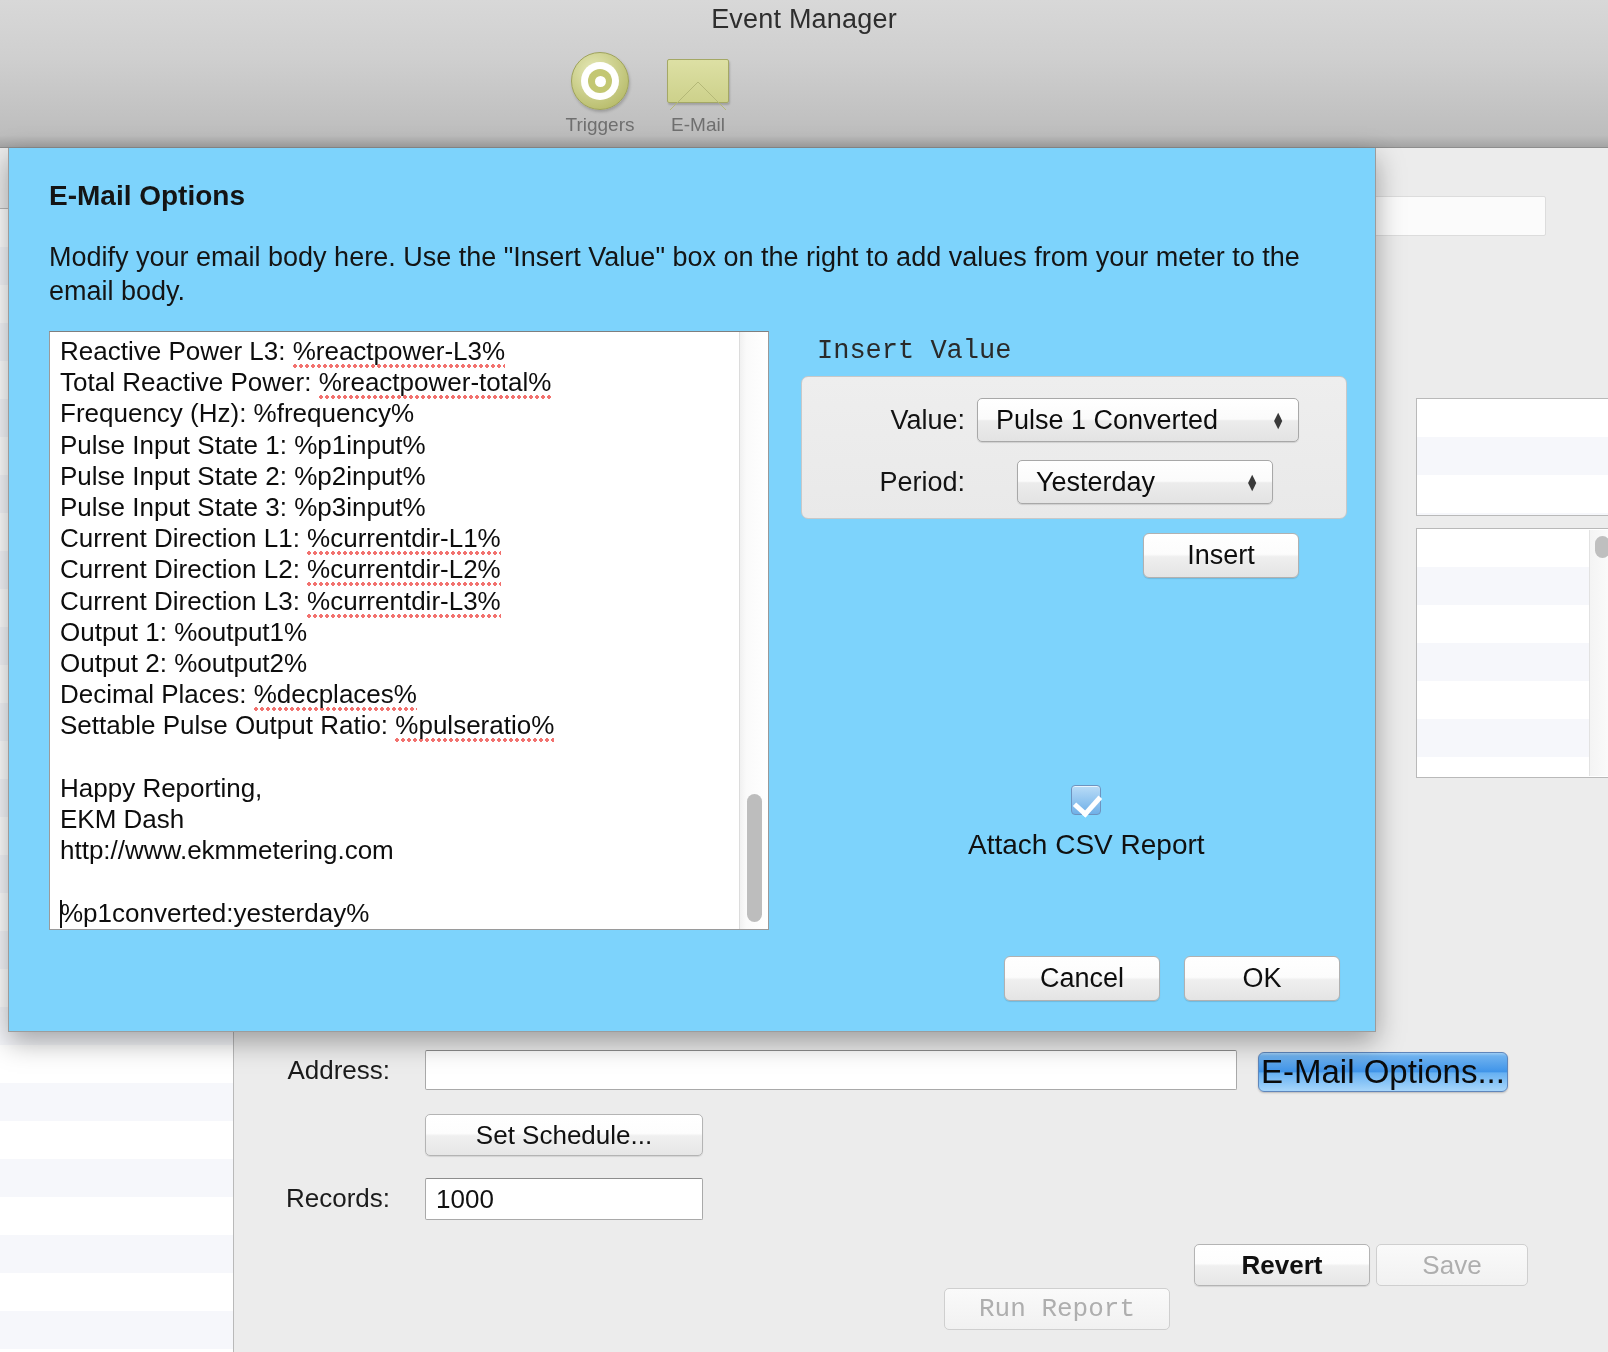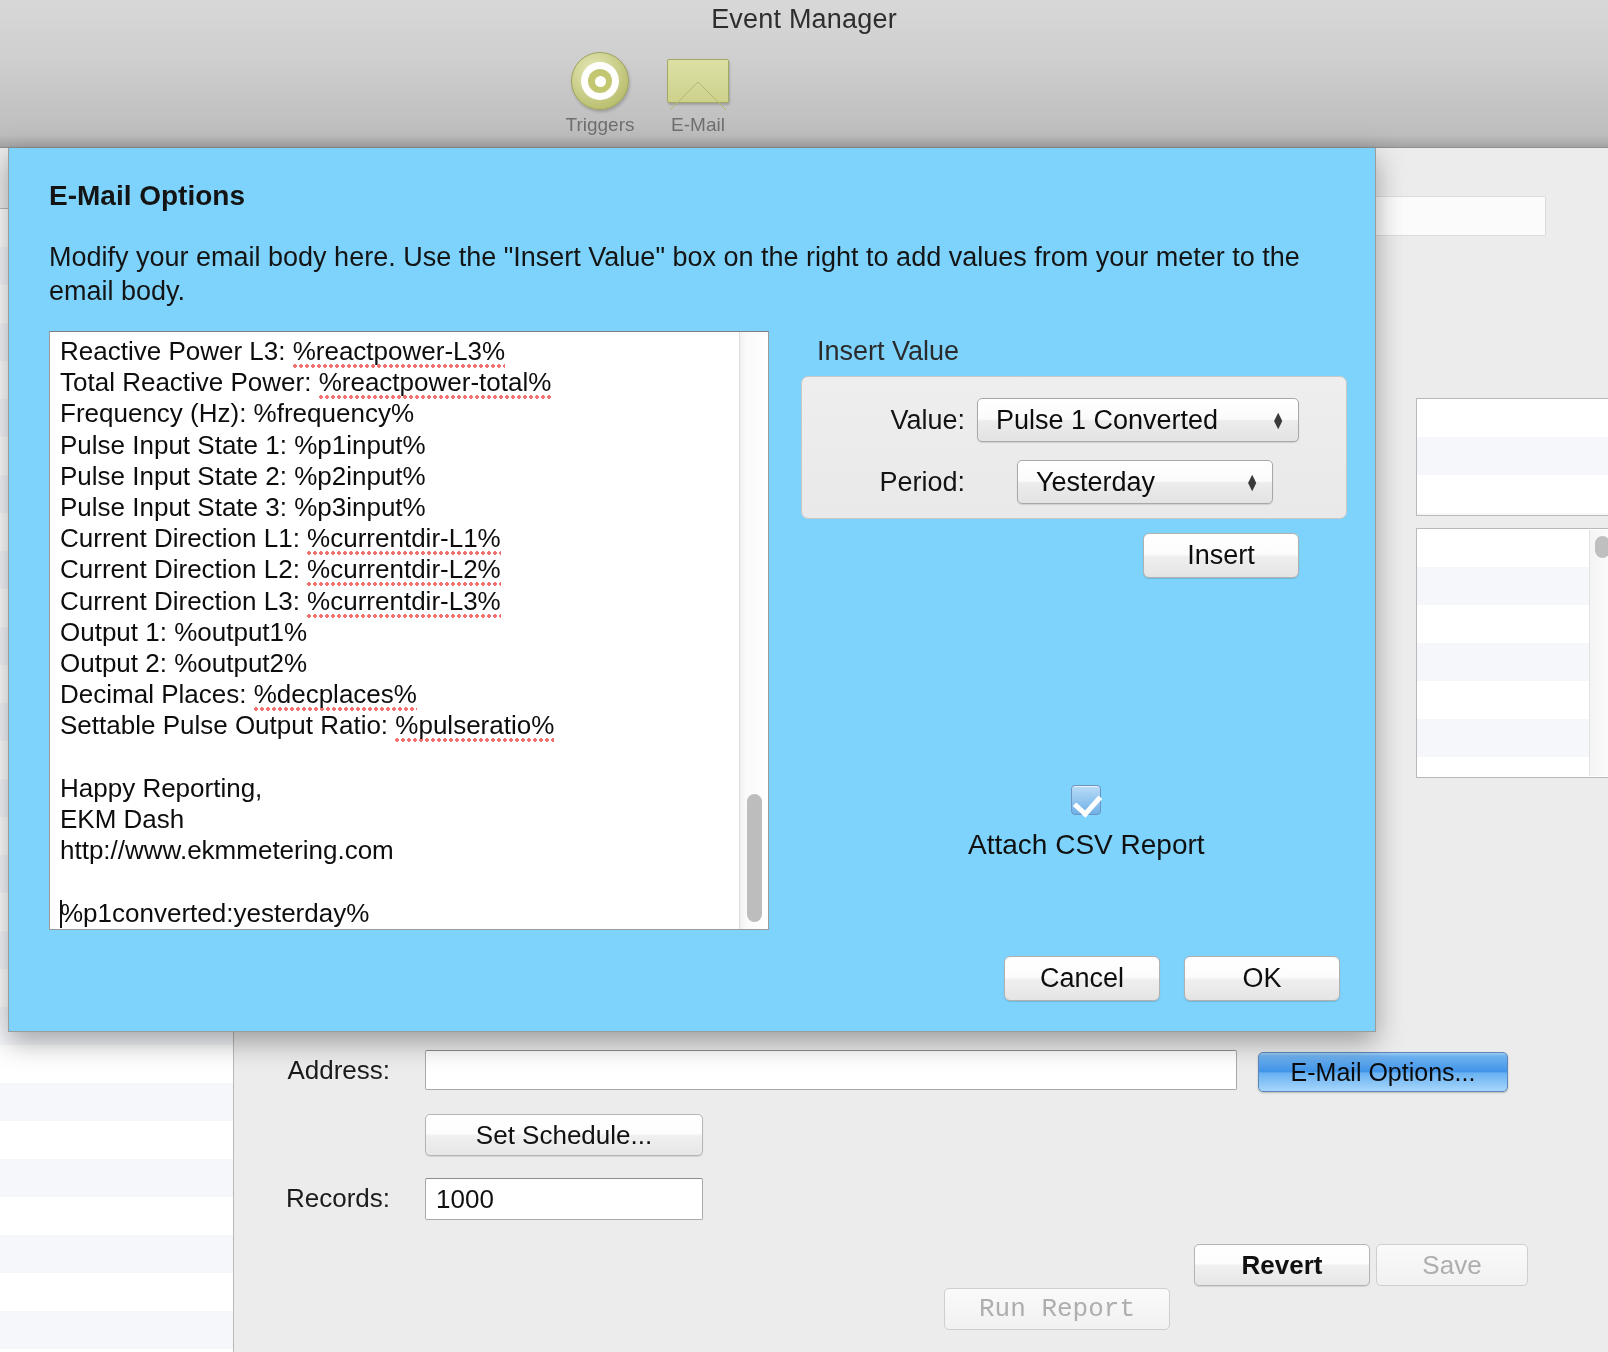--- a/index.html
+++ b/index.html
@@ -98,21 +98,21 @@
               color:#0d0d0d; white-space:pre-wrap; }
   #body-text .sp{ background-image:radial-gradient(circle at 2px 2px,#f2726f 1.6px,transparent 1.7px);
                   background-size:6px 6px; background-repeat:repeat-x; background-position:0 100%;
                   padding-bottom:4px; }
   #body-sb{ position:absolute; right:0; top:0; width:29px; height:100%;
             background:linear-gradient(to right,#f1f1f1 0%,#fafafa 22%,#ffffff 100%); border-left:1px solid #dcdcdc;}
   #body-sb .th{ position:absolute; left:7px; width:15px; top:462px; height:128px; border-radius:8px; background:#bdbdbd; }
   #caret{ position:absolute; left:10px; top:568px; width:2px; height:28px; background:#111; }
 
   
-  #iv-title{ position:absolute; left:808px; top:188px; font-size:27px; color:#2a2a2a; }
+  #iv-title{ position:absolute; left:808px; top:188px; font-size:27px; color:#2a2a2a;font-family:Liberation Mono, monospace; }
   #iv-box-fill{ position:absolute; left:792px; top:228px; width:546px; height:143px;
            background:linear-gradient(to bottom,#eeeeee,#e9e9e9); border:1px solid #c8c8c8; border-radius:7px; }
   .iv-lab{ position:absolute; font-size:27px; color:#131313; text-align:right; width:150px; }
   .popup{ position:absolute; height:44px; border:1px solid #a8a8a8; border-radius:5px;
           background:linear-gradient(to bottom,#ffffff 0%,#fbfbfb 48%,#ececec 52%,#e3e3e3 100%);
           box-shadow:0 1px 1px rgba(0,0,0,.12); font-size:27px; color:#0d0d0d;
           display:flex; align-items:center; padding-left:18px; cursor:default; }
   .popup .arrows{ position:absolute; right:13px; top:50%; transform:translateY(-50%);
           display:flex; flex-direction:column; line-height:8px; color:#3a3a3a; font-size:14px; }
 
@@ -203,21 +203,21 @@
     <div class="bg-popup" style="margin-left:28px; width:272px; height:42px;">Send via E-Mail</div>
   </div>
 
 </div>
 
 <div id="form-area">
 
   <div class="f-label" style="left:200px; top:1055px; width:190px;">Address:</div>
   <div class="f-input" style="left:425px; top:1050px; width:812px; height:40px;" title=""></div>
 
-  <div class="btn default-blue" style="left:1258px; top:1052px; width:250px; height:40px; font-size:25px;">E-Mail Options...</div>
+  <div class="btn default-blue" style="left:1258px; top:1052px; width:250px; height:40px; font-size:33px;border-radius:6px;">E-Mail Options...</div>
 
   <div class="btn" style="left:425px; top:1114px; width:278px; height:42px;">Set Schedule...</div>
 
   <div class="f-label" style="left:200px; top:1183px; width:190px;">Records:</div>
   <div class="f-input" style="left:425px; top:1178px; width:278px; height:42px;">1000</div>
 
   <div class="btn disabled" style="left:944px; top:1288px; width:226px; height:42px;font-family:Liberation Mono, monospace;">Run Report</div>
   <div class="btn" style="left:1194px; top:1244px; width:176px; height:42px; font-weight:bold;">Revert</div>
   <div class="btn disabled" style="left:1376px; top:1244px; width:152px; height:42px;">Save</div>
 </div>

